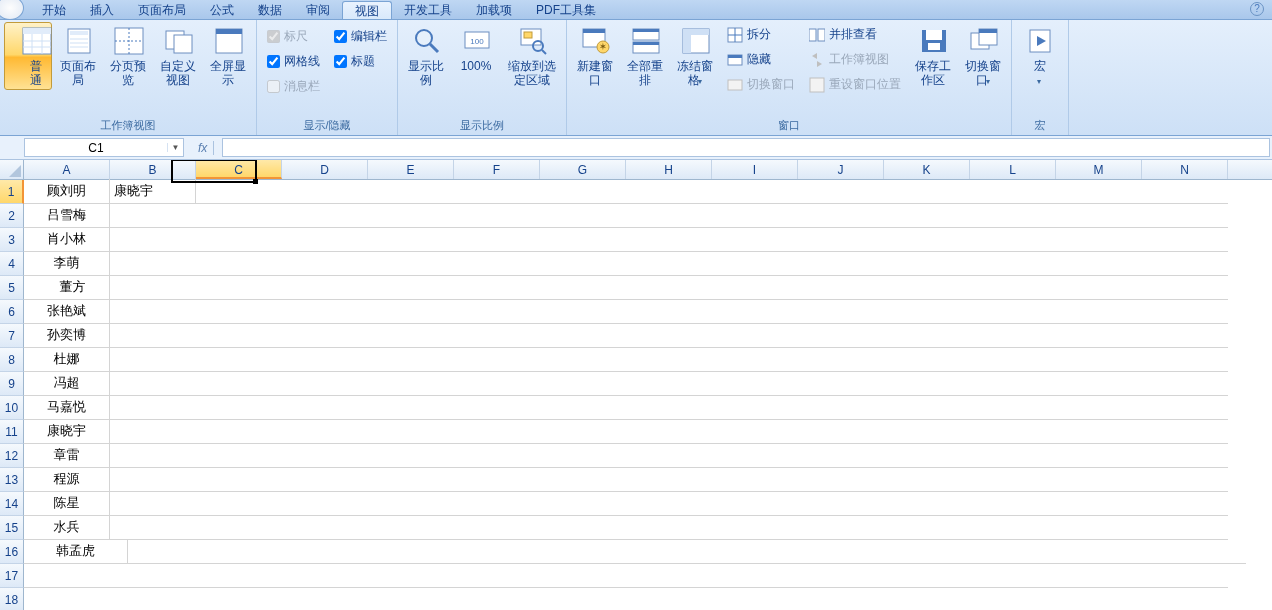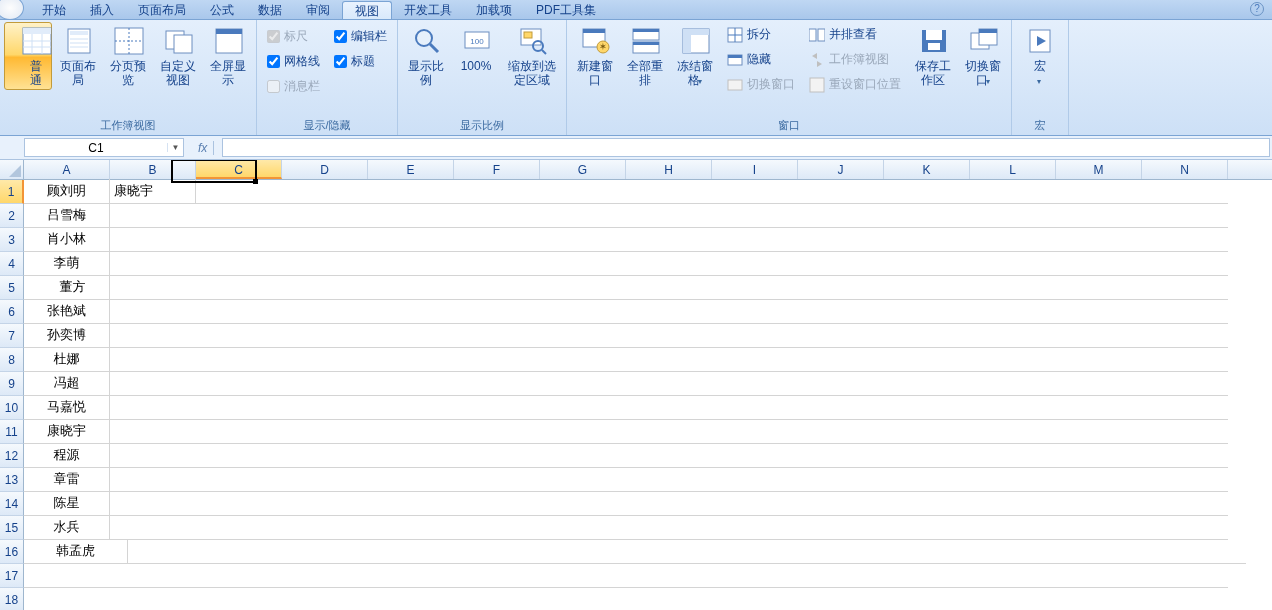--- a/index.html
+++ b/index.html
@@ -811,37 +811,37 @@
         <div class="cell" style="width: 86px;"></div>
         <div class="cell" style="width: 86px;"></div>
         <div class="cell" style="width: 86px;"></div>
         <div class="cell" style="width: 86px;"></div>
         <div class="cell" style="width: 86px;"></div>
         <div class="cell" style="width: 86px;"></div>
         <div class="cell" style="width: 86px;"></div>
         <div class="cell" style="width: 86px;"></div>
       </div>
       <div class="cell-row">
+        <div class="cell" style="width: 86px;">章雷</div>
+        <div class="cell" style="width: 86px;"></div>
+        <div class="cell" style="width: 86px;"></div>
+        <div class="cell" style="width: 86px;"></div>
+        <div class="cell" style="width: 86px;"></div>
+        <div class="cell" style="width: 86px;"></div>
+        <div class="cell" style="width: 86px;"></div>
+        <div class="cell" style="width: 86px;"></div>
+        <div class="cell" style="width: 86px;"></div>
+        <div class="cell" style="width: 86px;"></div>
+        <div class="cell" style="width: 86px;"></div>
+        <div class="cell" style="width: 86px;"></div>
+        <div class="cell" style="width: 86px;"></div>
+        <div class="cell" style="width: 86px;"></div>
+      </div>
+      <div class="cell-row">
         <div class="cell" style="width: 86px;">程源</div>
-        <div class="cell" style="width: 86px;"></div>
-        <div class="cell" style="width: 86px;"></div>
-        <div class="cell" style="width: 86px;"></div>
-        <div class="cell" style="width: 86px;"></div>
-        <div class="cell" style="width: 86px;"></div>
-        <div class="cell" style="width: 86px;"></div>
-        <div class="cell" style="width: 86px;"></div>
-        <div class="cell" style="width: 86px;"></div>
-        <div class="cell" style="width: 86px;"></div>
-        <div class="cell" style="width: 86px;"></div>
-        <div class="cell" style="width: 86px;"></div>
-        <div class="cell" style="width: 86px;"></div>
-        <div class="cell" style="width: 86px;"></div>
-      </div>
-      <div class="cell-row">
-        <div class="cell" style="width: 86px;">章雷</div>
         <div class="cell" style="width: 86px;"></div>
         <div class="cell" style="width: 86px;"></div>
         <div class="cell" style="width: 86px;"></div>
         <div class="cell" style="width: 86px;"></div>
         <div class="cell" style="width: 86px;"></div>
         <div class="cell" style="width: 86px;"></div>
         <div class="cell" style="width: 86px;"></div>
         <div class="cell" style="width: 86px;"></div>
         <div class="cell" style="width: 86px;"></div>
         <div class="cell" style="width: 86px;"></div>

